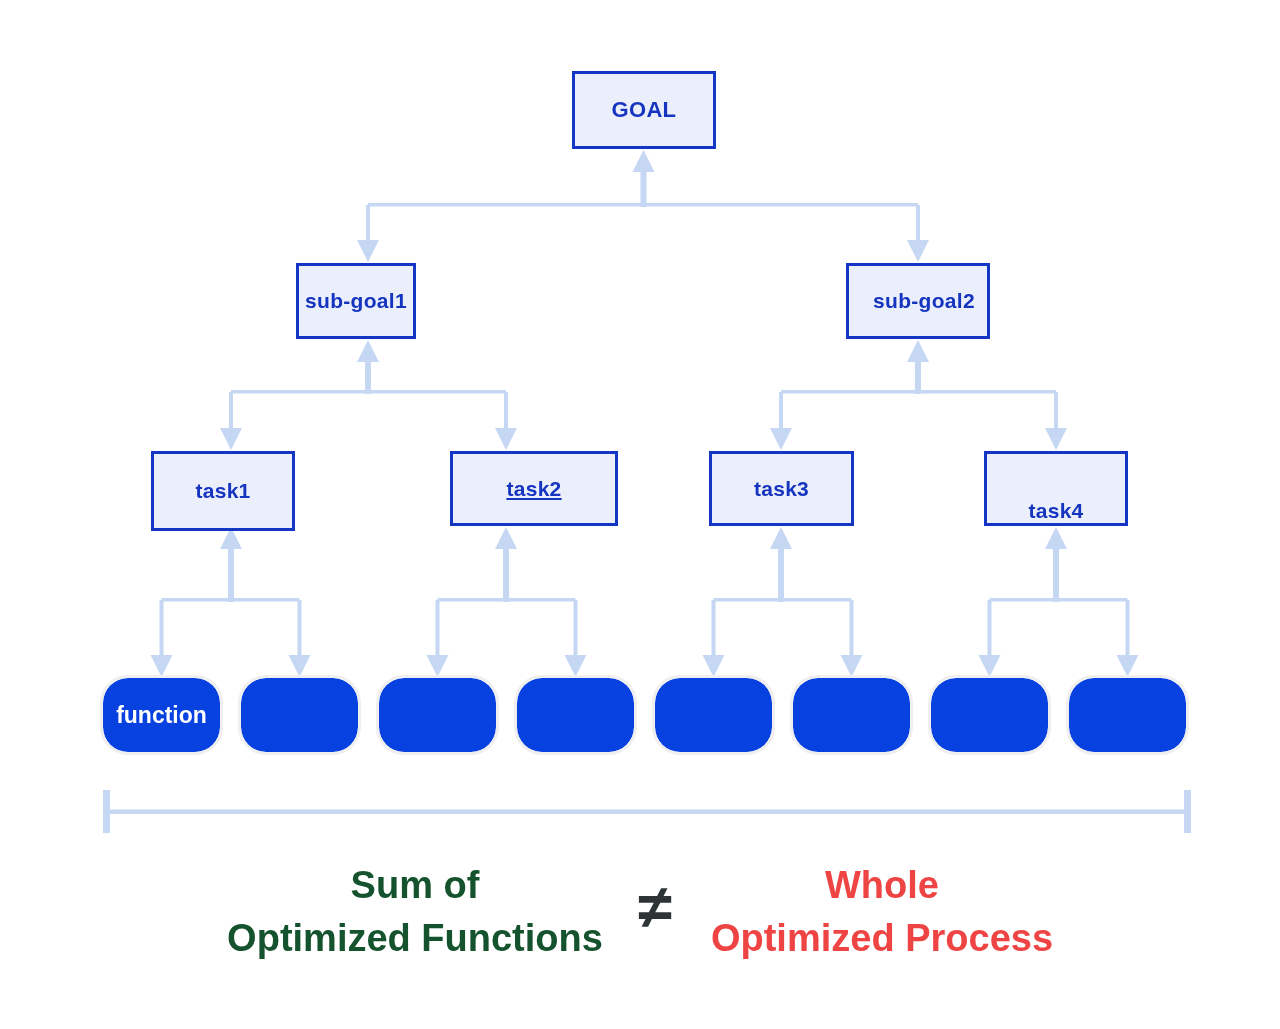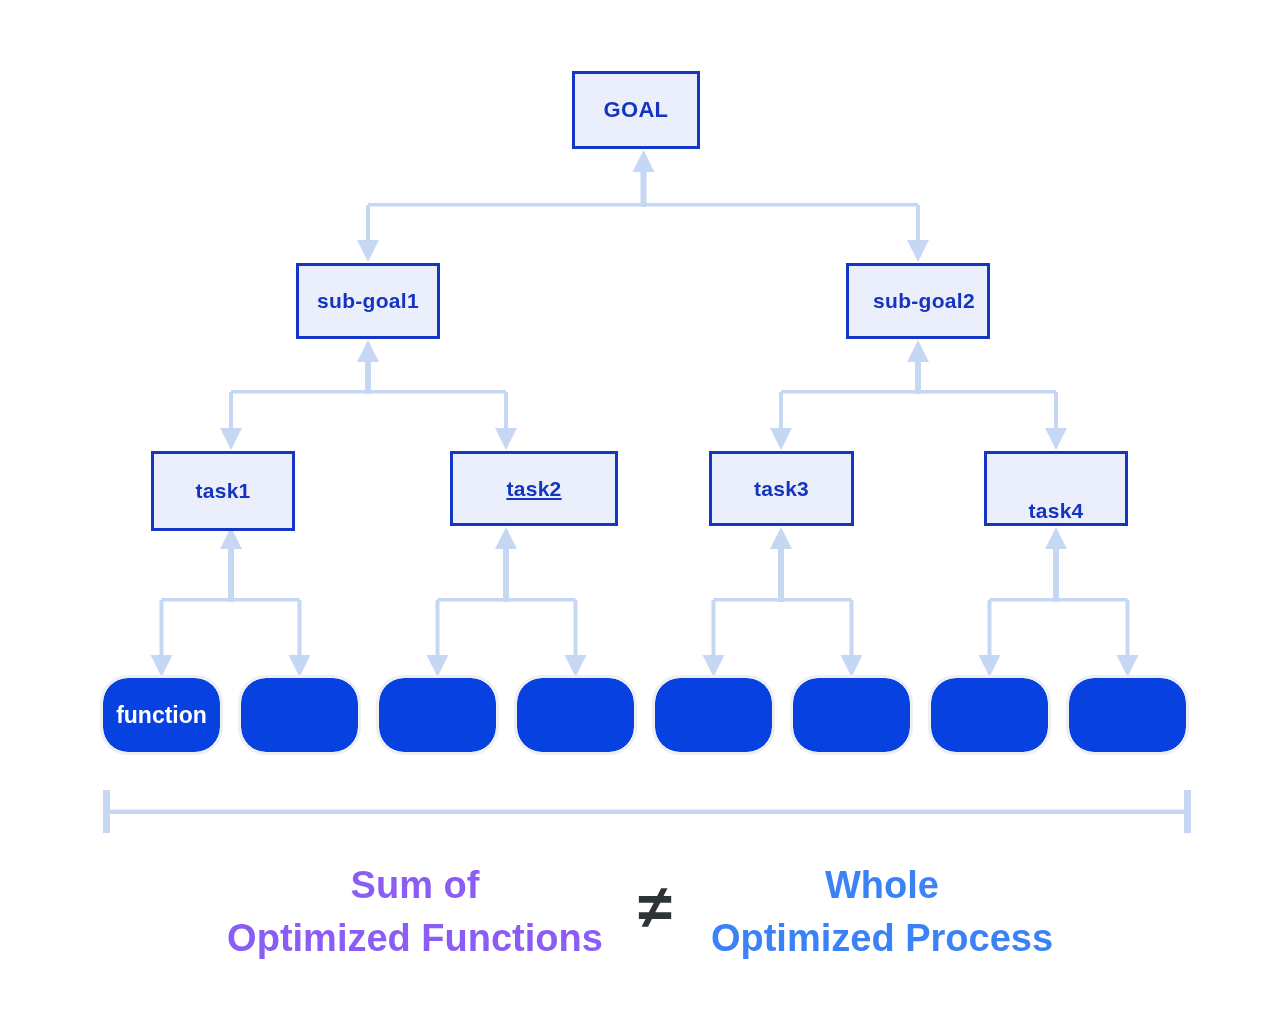--- a/index.html
+++ b/index.html
@@ -3,38 +3,38 @@
 <meta charset="utf-8">
 <style>
   html,body{margin:0;padding:0;background:#ffffff;}
   #page{position:relative;width:1280px;height:1029px;background:#ffffff;overflow:hidden;
         font-family:"Liberation Sans",sans-serif;}
   svg{position:absolute;left:0;top:0;}
 
   .node{position:absolute;box-sizing:border-box;background:#eaeffb;border:3px solid #1336c4;
         display:flex;align-items:center;justify-content:center;
         font-weight:700;font-size:21px;color:#1534bf;letter-spacing:.3px;}
-  .goal{left:572px;top:71px;width:128px;height:78px;font-size:22px;}
-  .sg1{left:296px;top:263px;width:144px;height:76px;}
+  .goal{left:572px;top:71px;width:144px;height:78px;font-size:22px;}
+  .sg1{left:296px;top:263px;width:120px;height:76px;}
   .sg2{left:846px;top:263px;width:144px;height:76px;padding-left:12px;}
   .t1{left:151px;top:451px;width:144px;height:80px;}
   .t2{left:450px;top:451px;width:168px;height:75px;text-decoration:underline;}
   .t3{left:709px;top:451px;width:145px;height:75px;}
   .t4{left:984px;top:451px;width:144px;height:75px;align-items:flex-end;}
 
   .func{position:absolute;top:678px;width:117px;height:74px;background:#0741e0;
         outline:3px solid #efefef;display:flex;align-items:center;justify-content:center;
         color:#ffffff;font-weight:700;font-size:23px;border-radius:25px;}
   .f1{left:103px}.f2{left:241px}.f3{left:379px}.f4{left:517px}
   .f5{left:655px}.f6{left:793px}.f7{left:931px}.f8{left:1069px}
 
   .cap{position:absolute;text-align:center;font-weight:700;font-size:38px;line-height:53px;}
-  .cap-left{left:115px;top:859px;width:600px;color:#8b5cf6;}
+  .cap-left{left:115px;top:859px;width:600px;color:#14532d;}
   .cap-neq{left:597px;top:868px;width:116px;color:#2d3436;font-size:62px;line-height:78px;}
-  .cap-right{left:684px;top:859px;width:396px;color:#3b82f6;}
+  .cap-right{left:684px;top:859px;width:396px;color:#ef4444;}
 </style>
 </head>
 <body>
 
 <div id="page">
 
   <svg id="connector-svg" width="1280" height="1029" viewBox="0 0 1280 1029">
       <polygon points="632.5,172 654.5,172 643.5,150" fill="#c6d7f4"></polygon>
       <rect x="640.5" y="170" width="6" height="37" fill="#c6d7f4"></rect>
       <rect x="368" y="203" width="550" height="3.5" fill="#c6d7f4"></rect>

